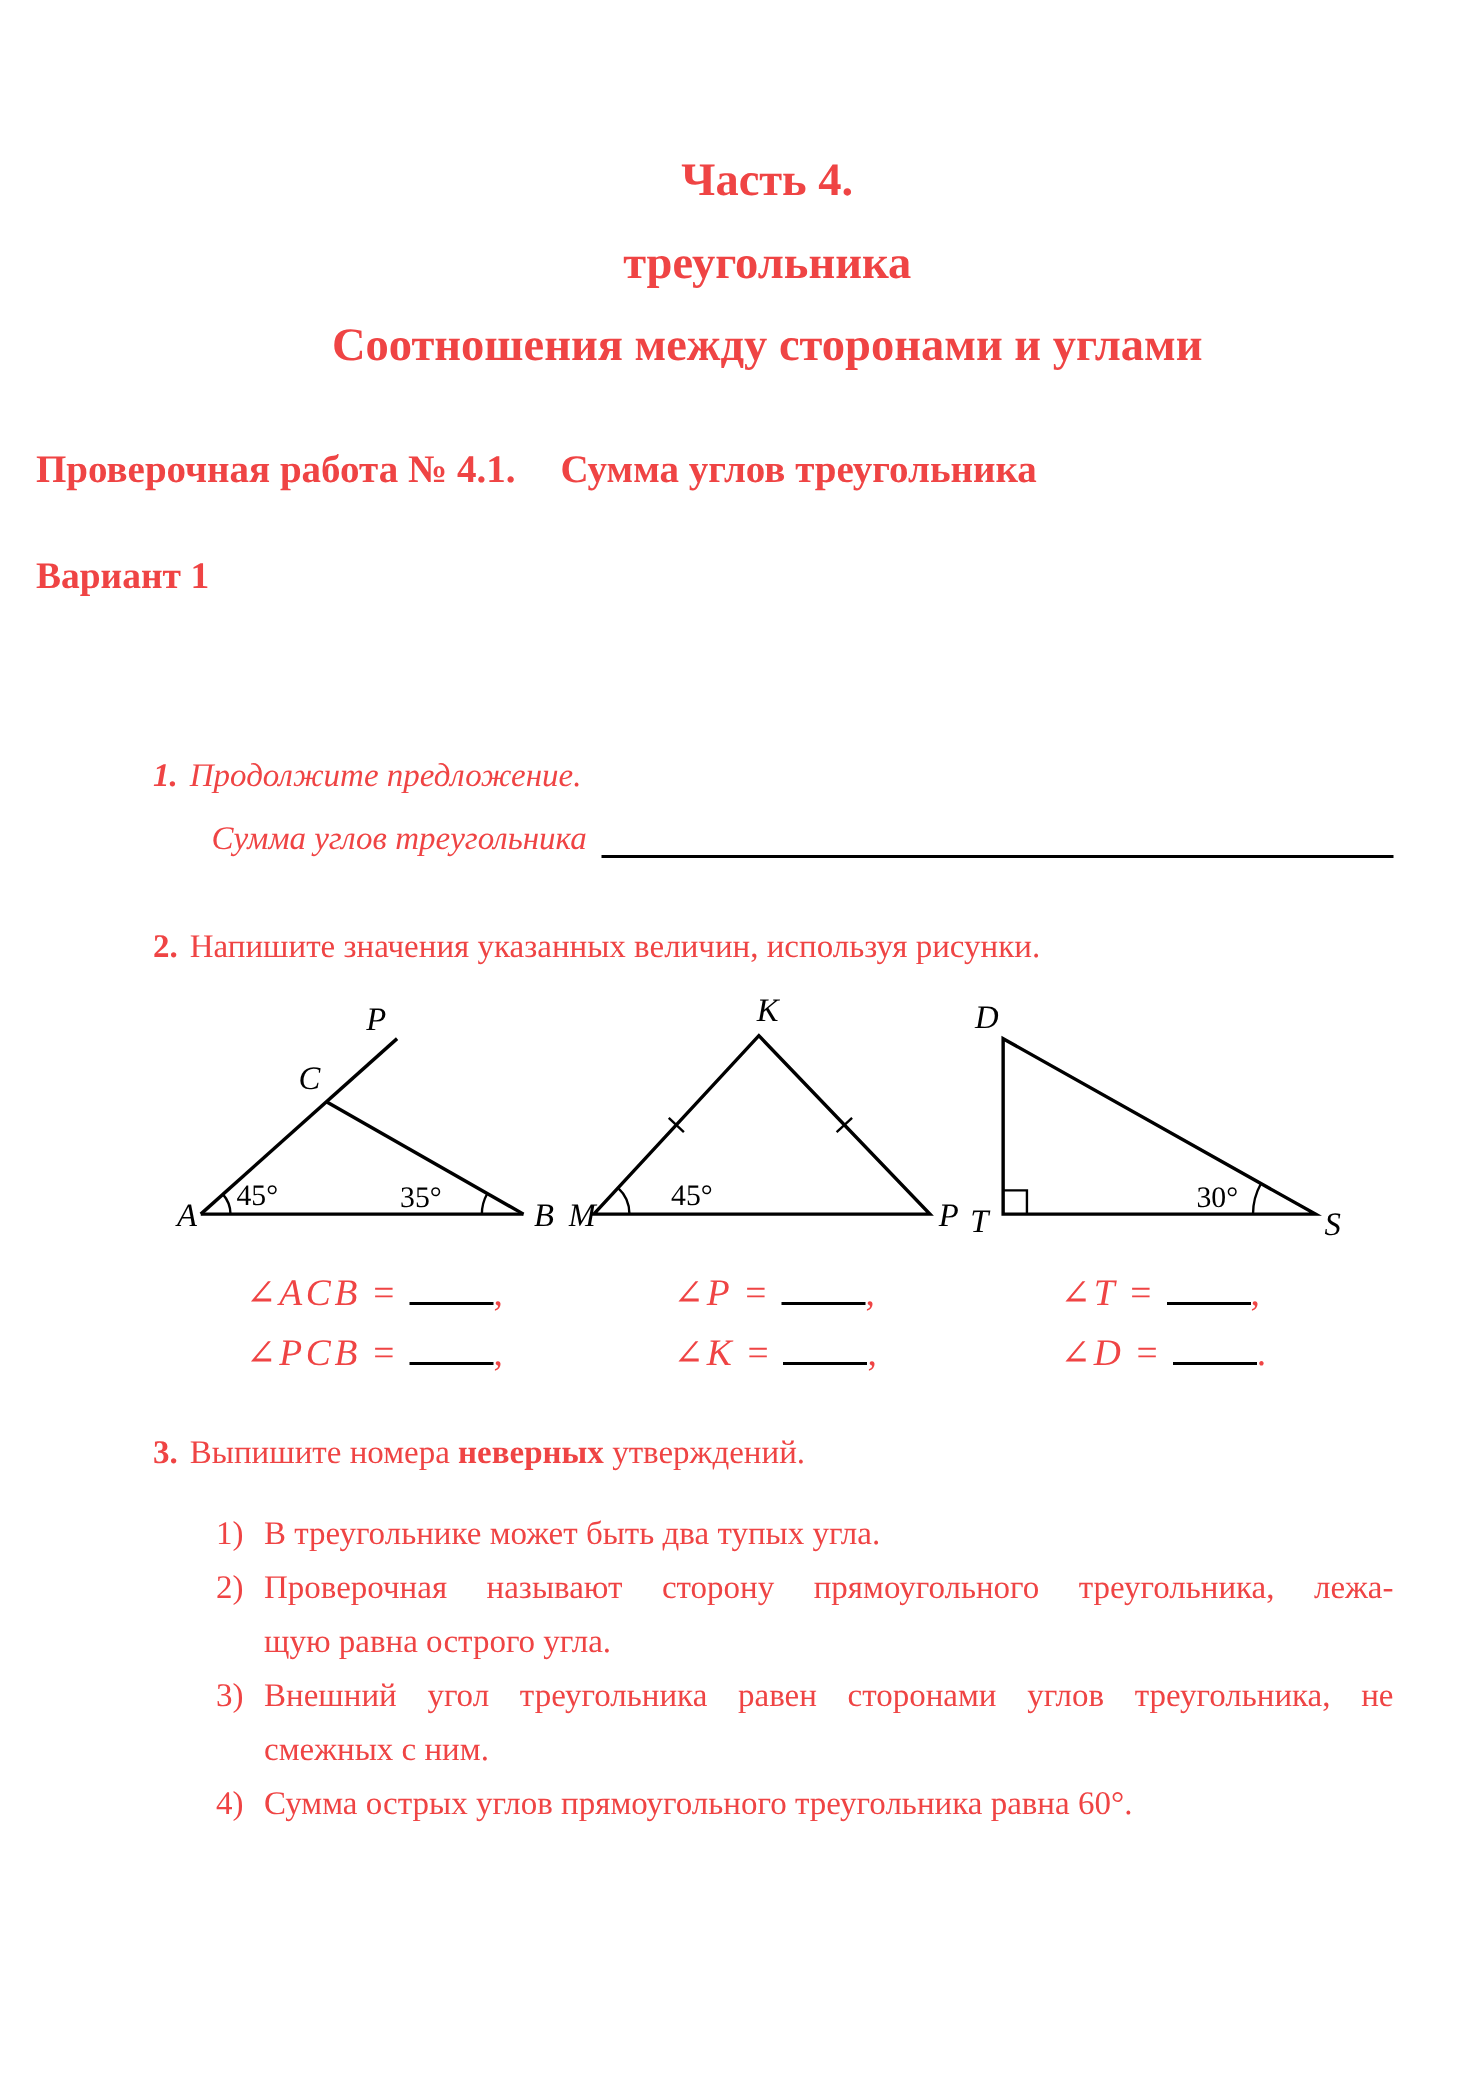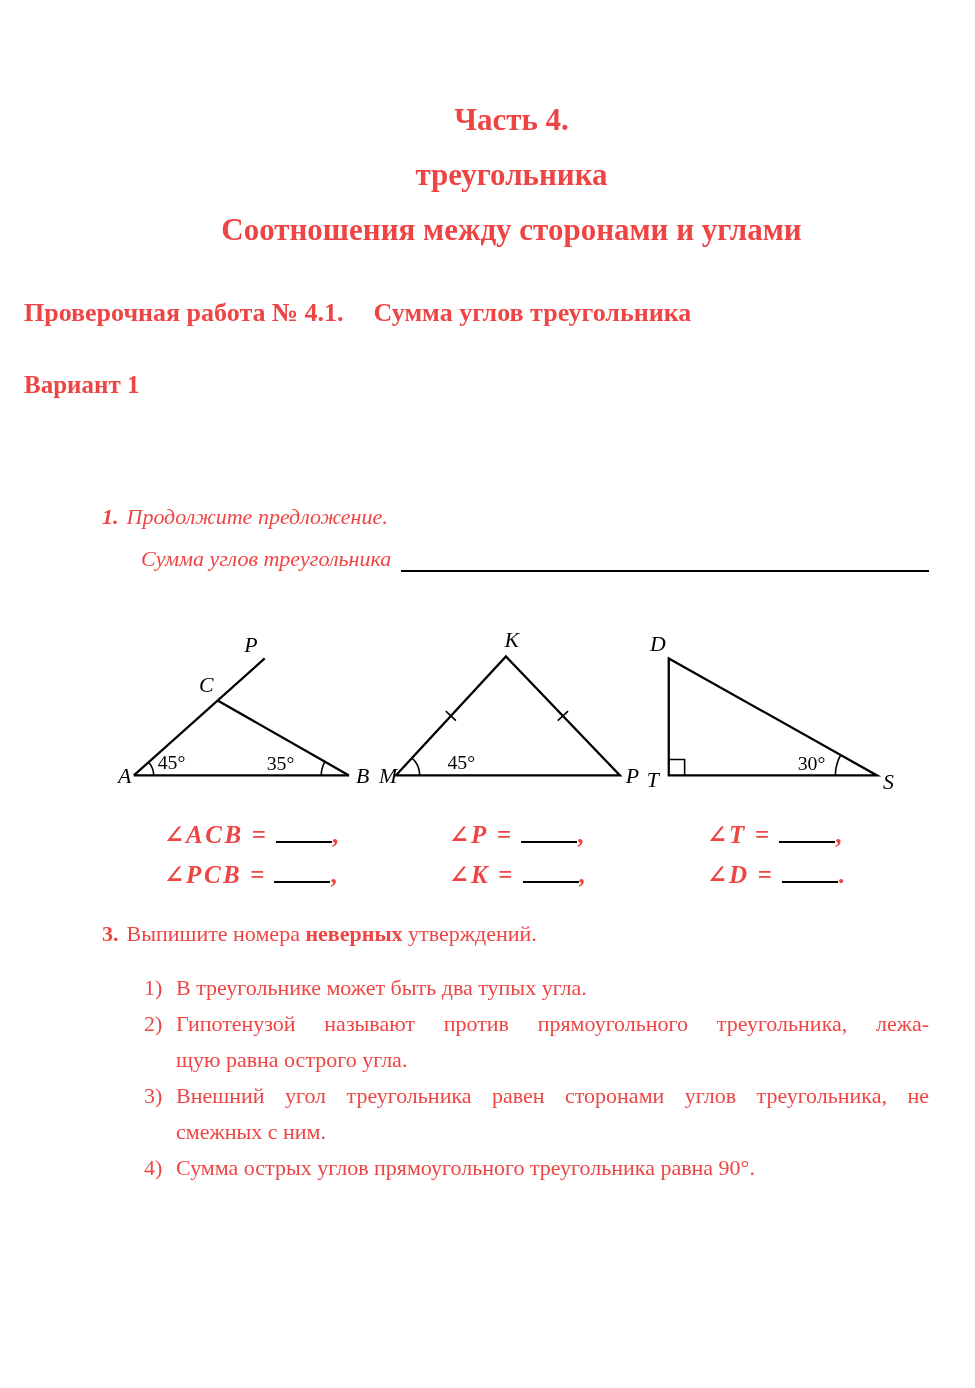--- a/index.html
+++ b/index.html
@@ -36,21 +36,21 @@
   .figures { display: flex; margin: 8px 0 0 14px; height: 180px; }
   .fig { display: block; }
   .fig line, .fig path, .fig polygon { stroke: #000; fill: none; }
   .fig .main { stroke-width: 2.3; }
   .fig .thin { stroke-width: 1.6; }
   .fig text { font-family: "Liberation Serif", "DejaVu Serif", serif; fill: #000; }
   .fig .vlbl { font-style: italic; font-size: 22px; }
   .fig .albl { font-size: 20px; }
 
   
-  .answers-row { display: flex; align-items: center; padding-left: 62px; font-size: 25px; height: 40px; font-weight: bold; }
+  .answers-row { display: flex; align-items: flex-start; padding-left: 62px; font-size: 25px; height: 40px; }
   .answers-row.first { margin-top: 16px; }
   .acol1 { width: 285px; } .acol2 { width: 258px; } .acol3 { flex: 1; }
   .asym { font-size: 24px; }
   .alet { font-style: italic; letter-spacing: 2.5px; margin-left: 2px; }
   .aeq { margin: 0 10px 0 8px; }
   .ablank { display: inline-block; width: 56px; border-bottom: 2px solid #000; height: 1px; }
 
   
   .statements { margin: 23px 0 0 42px; font-size: 22px; line-height: 36px; }
   .stmt { display: flex; }
@@ -81,20 +81,21 @@
 
   <section class="q" id="q1">
     <p class="qline"><span class="qnum">1.</span><span>Продолжите предложение.</span></p>
     <div class="fill-line">
       <span>Сумма углов треугольника</span>
       <span class="blank-grow"></span>
     </div>
   </section>
 
   <section class="q" id="q2">
+    <p class="qline"><span class="qnum">2.</span><span>Напишите значения указанных величин, используя рисунки.</span></p>
 
     <div class="figures">
 
       <svg class="fig" width="265" height="180" viewBox="0 0 265 180">
         <line class="main" x1="18" y1="158" x2="150" y2="40"></line>
         <line class="main" x1="18" y1="158" x2="235" y2="158"></line>
         <line class="main" x1="102.5" y1="82.5" x2="235" y2="158"></line>
         <path class="thin" d="M 38 158 A 20 20 0 0 0 32.9 144.7"></path>
         <path class="thin" d="M 207 158 A 28 28 0 0 1 210.6 144.3"></path>
         <text class="vlbl" x="2" y="166">A</text>
@@ -146,34 +147,34 @@
     <div class="statements">
       <div class="stmt">
         <span class="smark">1)</span>
         <div class="stext">
             <div>В треугольнике может быть два тупых угла.</div>
           </div>
       </div>
       <div class="stmt">
         <span class="smark">2)</span>
         <div class="stext">
-          <div class="line-j">Гипотенузой называют против прямоугольного треугольника, лежа-</div>
+          <div class="line-j">Проверочная называют сторону прямоугольного треугольника, лежа-</div>
           <div>щую равна острого угла.</div>
         </div>
       </div>
       <div class="stmt">
         <span class="smark">3)</span>
         <div class="stext">
           <div class="line-j">Внешний угол треугольника равен сторонами углов треугольника, не</div>
           <div>смежных с ним.</div>
         </div>
       </div>
       <div class="stmt">
         <span class="smark">4)</span>
         <div class="stext">
-            <div>Сумма острых углов прямоугольного треугольника равна 90°.</div>
+            <div>Сумма острых углов прямоугольного треугольника равна 60°.</div>
           </div>
       </div>
     </div>
 
   </section>
 
 </div>
 
 </body></html>

